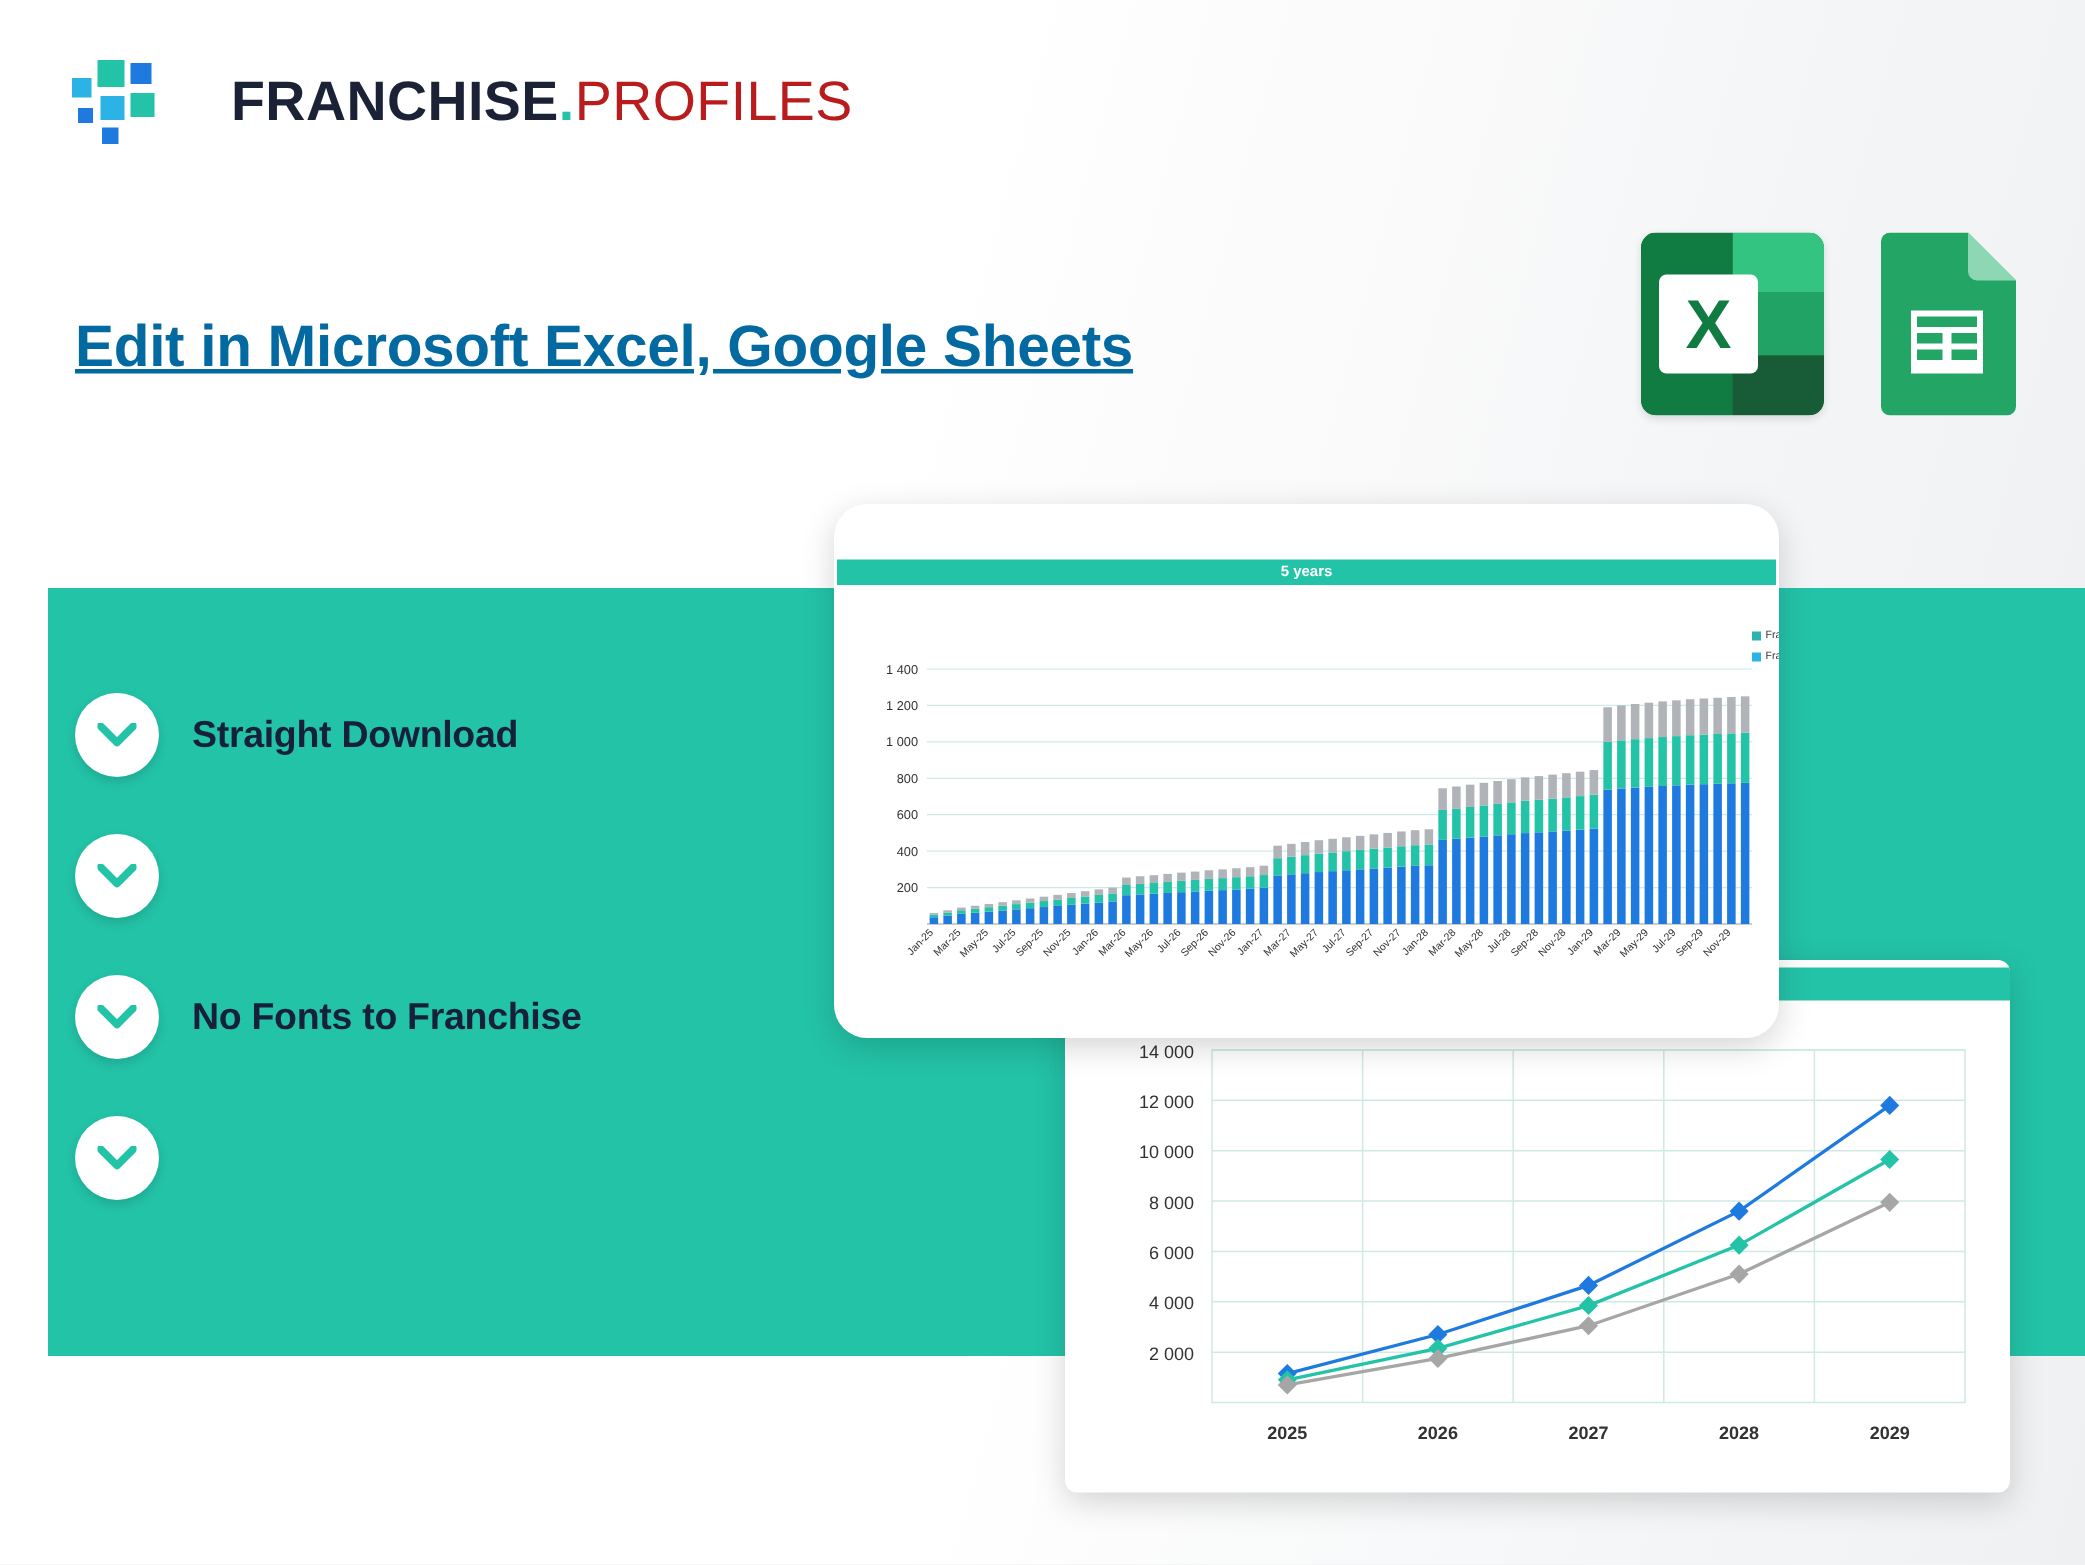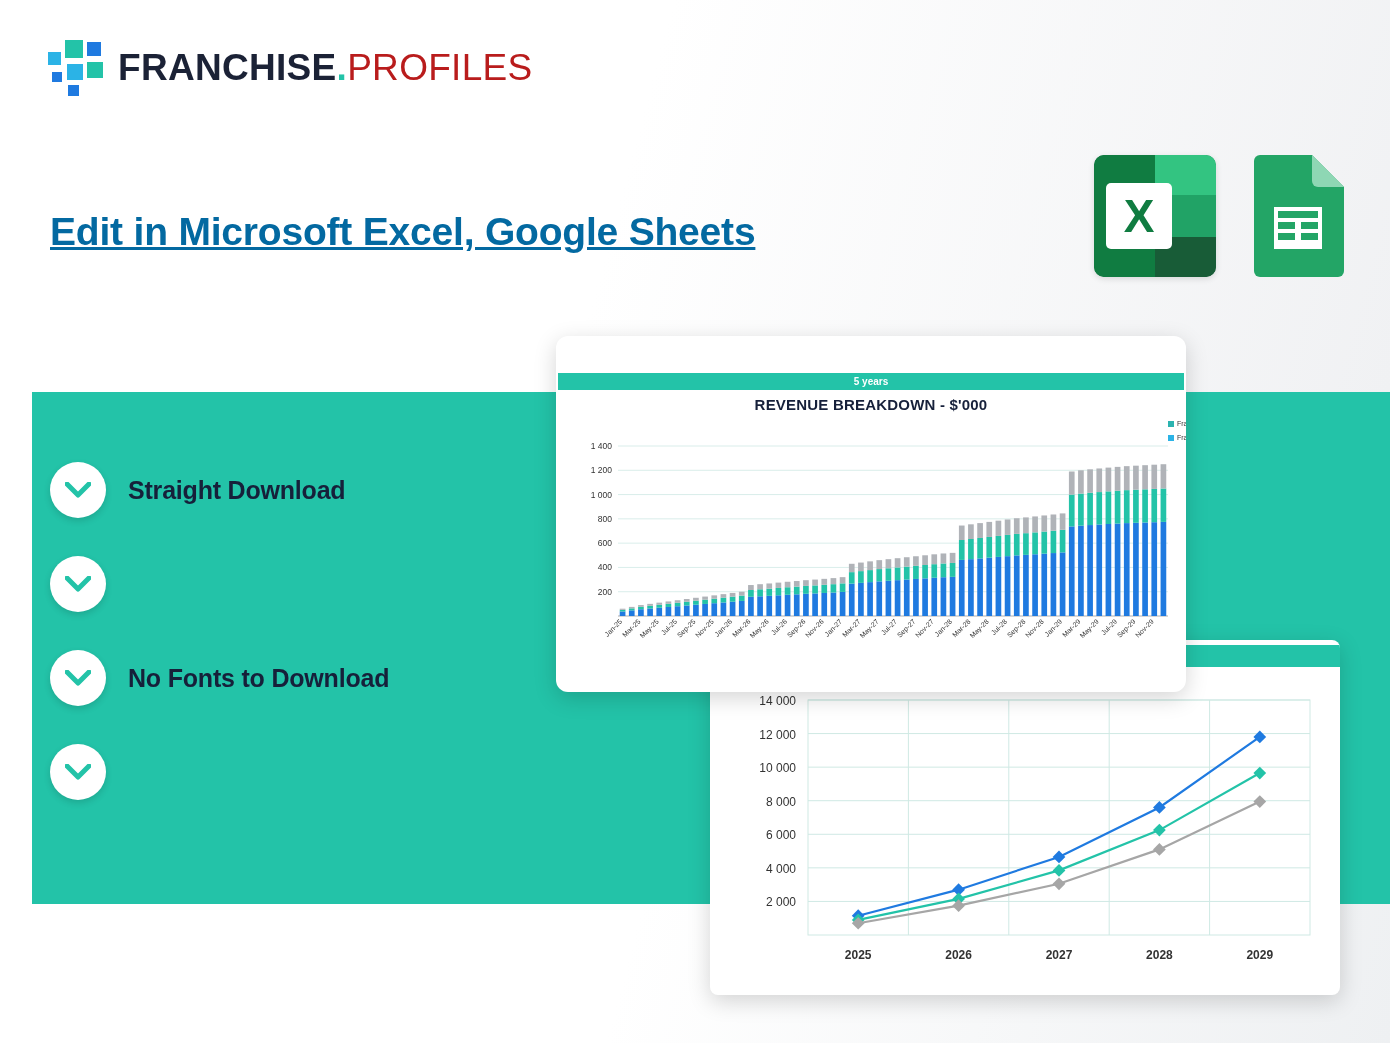--- a/index.html
+++ b/index.html
@@ -15,21 +15,21 @@
   .bg-teal{position:absolute;left:0;top:392px;width:1390px;height:512px;background:#23c3a8;}
   .bg-bottom{position:absolute;left:0;top:904px;width:1390px;height:139px;
     background:linear-gradient(105deg,#ffffff 0%,#ffffff 45%,#eef0f2 100%);}
   .white-panel{position:absolute;left:0;top:392px;width:32px;height:512px;background:#fff;}
 
   
   .logo{position:absolute;left:48px;top:40px;display:flex;align-items:center;}
   .logo-mark{position:relative;width:56px;height:56px;margin-right:14px;}
   .sq{position:absolute;}
   .logo-text{font-size:37px;letter-spacing:.3px;white-space:nowrap;}
-  .logo-text .b{font-weight:bold;color:#1b2236;}
+  .logo-text .b{font-weight:bold;color:#1b2236;margin-left:36px;}
   .logo-text .dot{font-weight:bold;color:#23c3a8;}
   .logo-text .l{font-weight:300;color:#b91c1c;}
 
   
   .headline{position:absolute;left:50px;top:210px;font-size:39px;font-weight:bold;
     color:#0369a1;letter-spacing:-.2px;text-decoration:underline;}
 
   
   .app-icons{position:absolute;right:46px;top:155px;display:flex;gap:36px;}
   .xl-icon{width:122px;height:122px;border-radius:10px;overflow:hidden;position:relative;
@@ -39,21 +39,21 @@
   
   .features{position:absolute;left:50px;top:462px;}
   .feature{display:flex;align-items:center;margin-bottom:38px;}
   .chev{width:56px;height:56px;border-radius:50%;background:#fff;
     box-shadow:0 3px 7px rgba(0,0,0,.14);display:flex;align-items:center;justify-content:center;
     margin-right:22px;flex:0 0 auto;}
   .feature-label{font-size:25px;font-weight:bold;color:#16203a;letter-spacing:-.2px;}
 
   
   .card1{position:absolute;left:556px;top:336px;width:630px;height:356px;background:#fff;
-    border-radius:12px;box-shadow:0 6px 22px rgba(0,0,0,.17);overflow:hidden;}
+    border-radius:22px;box-shadow:0 6px 22px rgba(0,0,0,.17);overflow:hidden;}
   .card1-band{position:absolute;left:2px;top:37px;width:626px;height:17px;background:#23c3a8;
     color:#fff;font-size:10px;font-weight:bold;text-align:center;line-height:17px;}
   .card1-title{position:absolute;left:0;top:60px;width:630px;text-align:center;
     font-size:15px;font-weight:bold;color:#16203a;letter-spacing:.2px;}
   .legend-item{display:flex;align-items:center;font-size:7px;color:#333;width:116px;}
   .legend-swatch{width:6px;height:6px;margin-right:3px;flex:0 0 auto;}
 
   
   .card2{position:absolute;left:710px;top:640px;width:630px;height:355px;background:#fff;
     border-radius:8px;box-shadow:0 6px 22px rgba(0,0,0,.17);overflow:hidden;}
@@ -128,21 +128,21 @@
           <path d="M2 2 L13 13 L24 2" stroke="#23c3a8" stroke-width="5" fill="none" stroke-linecap="round" stroke-linejoin="round"></path>
         </svg>
     </div>
   </div>
   <div class="feature">
     <div class="chev">
       <svg width="26" height="16" viewBox="0 0 26 16">
           <path d="M2 2 L13 13 L24 2" stroke="#23c3a8" stroke-width="5" fill="none" stroke-linecap="round" stroke-linejoin="round"></path>
         </svg>
     </div>
-    <div class="feature-label">No Fonts to Download</div>
+    <div class="feature-label">No Fonts to Franchise</div>
   </div>
   <div class="feature">
     <div class="chev">
       <svg width="26" height="16" viewBox="0 0 26 16">
           <path d="M2 2 L13 13 L24 2" stroke="#23c3a8" stroke-width="5" fill="none" stroke-linecap="round" stroke-linejoin="round"></path>
         </svg>
     </div>
   </div>
 </div>
 
@@ -190,21 +190,20 @@
       <text x="148.2" y="274" text-anchor="middle" font-size="12" font-weight="bold" fill="#333" font-family="'Liberation Sans',sans-serif">2025</text>
       <text x="248.60000000000002" y="274" text-anchor="middle" font-size="12" font-weight="bold" fill="#333" font-family="'Liberation Sans',sans-serif">2026</text>
       <text x="349" y="274" text-anchor="middle" font-size="12" font-weight="bold" fill="#333" font-family="'Liberation Sans',sans-serif">2027</text>
       <text x="449.40000000000003" y="274" text-anchor="middle" font-size="12" font-weight="bold" fill="#333" font-family="'Liberation Sans',sans-serif">2028</text>
       <text x="549.8" y="274" text-anchor="middle" font-size="12" font-weight="bold" fill="#333" font-family="'Liberation Sans',sans-serif">2029</text>
     </svg>
 </div>
 
 <div class="card1">
   <div class="card1-band">5 years</div>
-  <div class="card1-title">REVENUE BREAKDOWN - $'000</div>
   <div id="legend1">
       <div class="legend-item" style="position: absolute; left: 612px; top: 84px;">
         <span class="legend-swatch" style="background: rgb(43, 179, 176);"></span>
         <span>Franchise Revenue A</span>
       </div>
       <div class="legend-item" style="position: absolute; left: 612px; top: 98px;">
         <span class="legend-swatch" style="background: rgb(43, 179, 230);"></span>
         <span>Franchise Revenue F</span>
       </div>
     </div>

